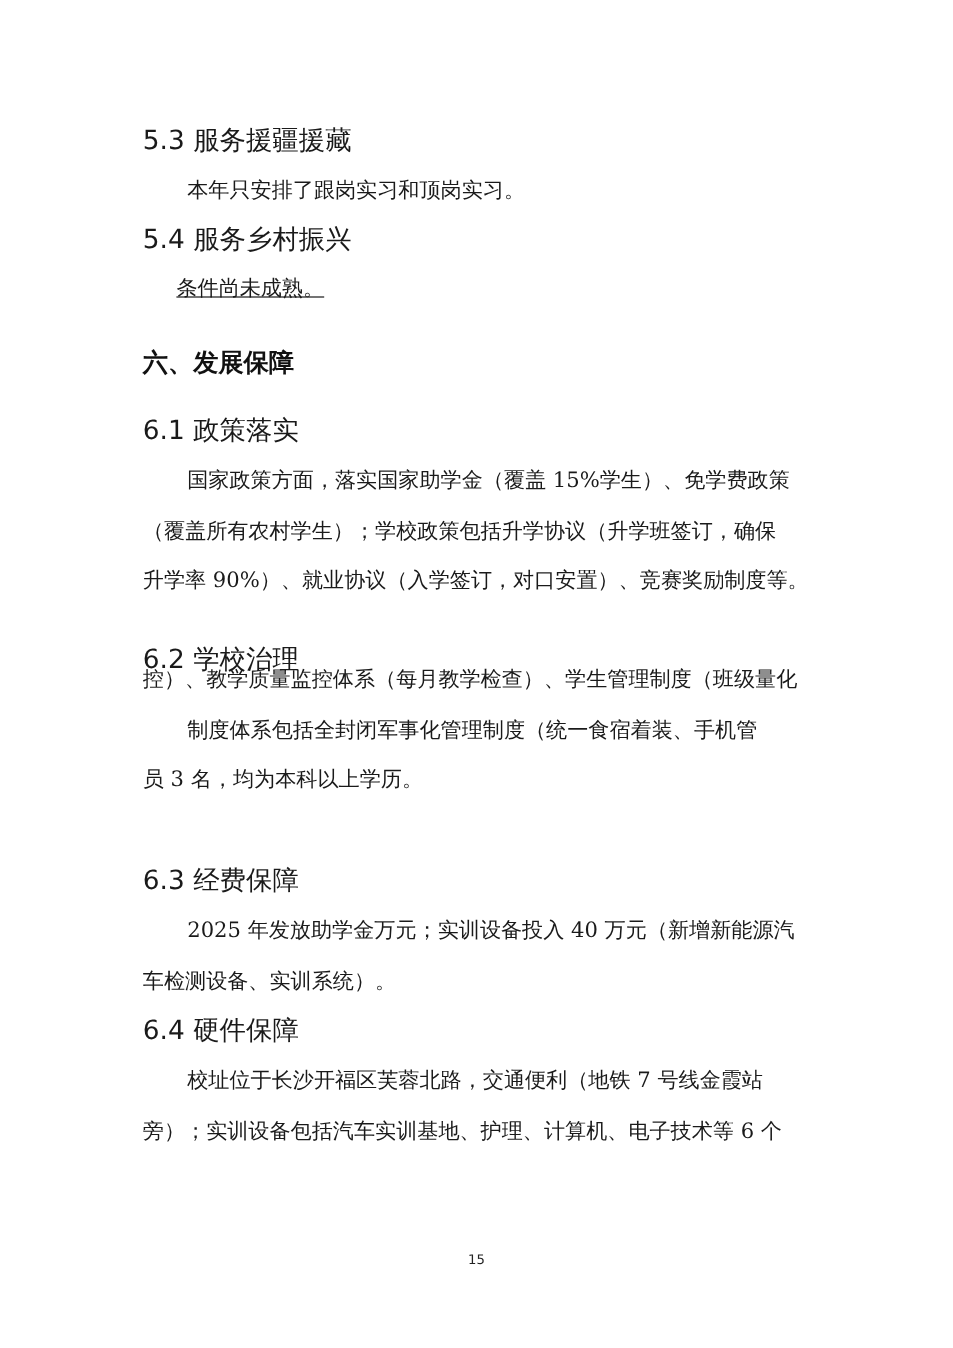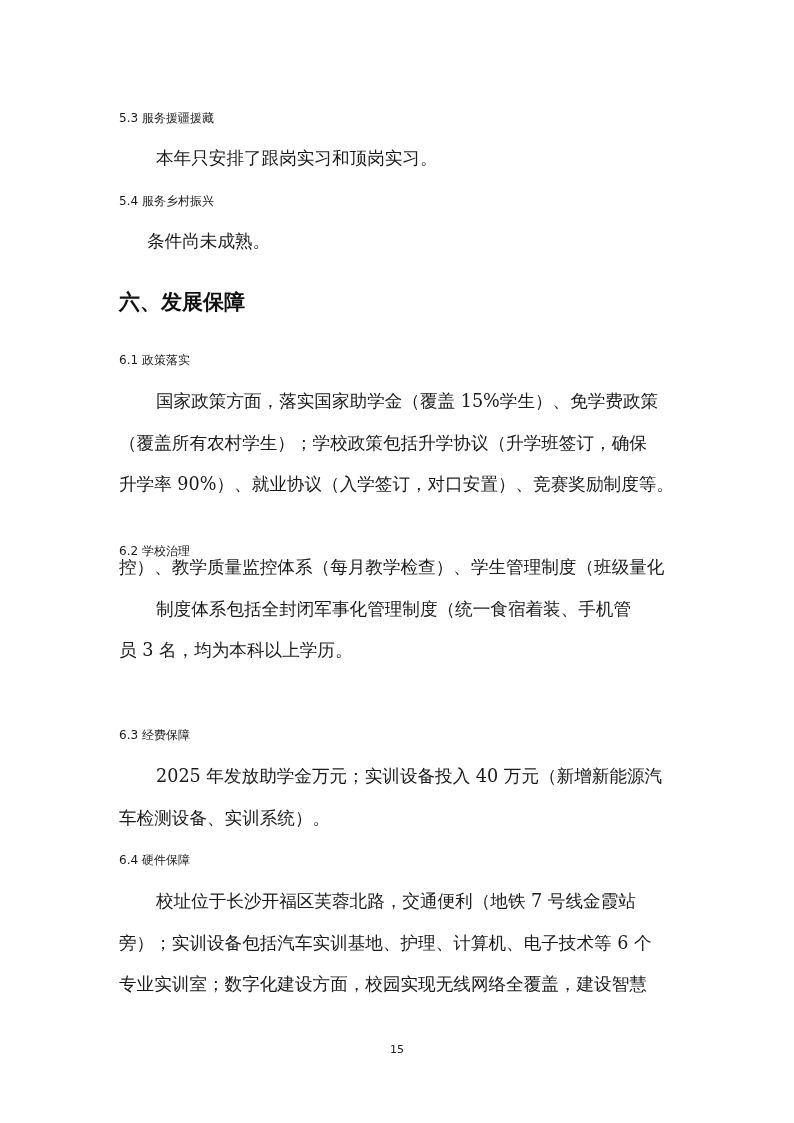--- a/index.html
+++ b/index.html
@@ -5,37 +5,37 @@
   html, body { margin: 0; padding: 0; background: #ffffff; }
   body {
     width: 794px; height: 1123px; position: relative; overflow: hidden;
     font-family: "DejaVu Serif", "Liberation Serif", serif;
     color: #1a1a1a;
   }
   .page { position: absolute; left: 0; top: 0; width: 794px; height: 1123px; }
   .h2 {
     position: absolute; left: 119px;
     font-family: "DejaVu Sans", "Liberation Sans", sans-serif;
-    font-size: 12px; line-height: 20px; color: #1a1a1a;
+    font-size: 22px; line-height: 20px; color: #1a1a1a;
     white-space: nowrap;
   }
   .h1 {
     position: absolute; left: 119px;
     font-family: "DejaVu Sans", "Liberation Sans", sans-serif;
     font-size: 21px; font-weight: bold; line-height: 26px; color: #111;
     white-space: nowrap;
   }
   .para {
     position: absolute; left: 119px; width: 556px;
     font-size: 17.6px; line-height: 41.5px; color: #1a1a1a;
     text-align: justify; text-align-last: left;
   }
   .para .line { display: block; white-space: nowrap; height: 41.5px; }
   .indent { padding-left: 37px; }
-  .indent-small { padding-left: 28px; }
+  .indent-small { padding-left: 28px; text-decoration: underline; }
   .footer {
     position: absolute; left: 0; width: 794px; top: 1043px; text-align: center;
     font-family: "DejaVu Sans", "Liberation Sans", sans-serif; font-size: 11px; color: #222;
   }
 </style>
 </head>
 <body>
 
 <div class="page">
 
@@ -68,17 +68,16 @@
   <div class="h2" style="top:725px;">6.3 经费保障</div>
   <div class="para" style="top:756px;">
     <span class="line indent">2025 年发放助学金万元；实训设备投入 40 万元（新增新能源汽</span>
     <span class="line">车检测设备、实训系统）。</span>
   </div>
 
   <div class="h2" style="top:850px;">6.4 硬件保障</div>
   <div class="para" style="top:881px;">
     <span class="line indent">校址位于长沙开福区芙蓉北路，交通便利（地铁 7 号线金霞站</span>
     <span class="line">旁）；实训设备包括汽车实训基地、护理、计算机、电子技术等 6 个</span>
-    <span class="line">专业实训室；数字化建设方面，校园实现无线网络全覆盖，建设智慧</span>
   </div>
 
   <div class="footer">15</div>
 </div>
 
 </body></html>

